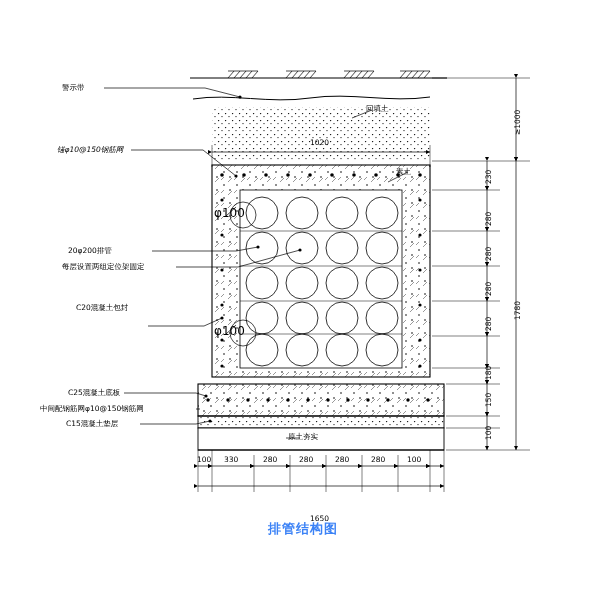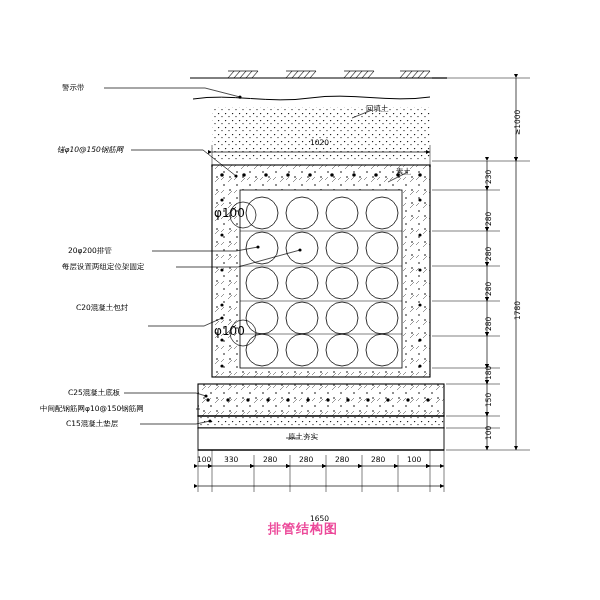--- a/index.html
+++ b/index.html
@@ -18,21 +18,21 @@
     color:#000;
     white-space:nowrap;
     line-height:1;
     font-family:"DejaVu Sans","Liberation Sans",sans-serif;
   }
   .lbl.small{font-size:12px;}
   .title{
     position:absolute;
     font-size:13px;
     font-weight:bold;
-    color:#ec4899;
+    color:#3b82f6;
     white-space:nowrap;
     letter-spacing:1px;
   }
   .vert{
     position:absolute;
     font-size:7.5px;
     color:#000;
     white-space:nowrap;
     transform-origin:0 0;
     transform:rotate(-90deg);

